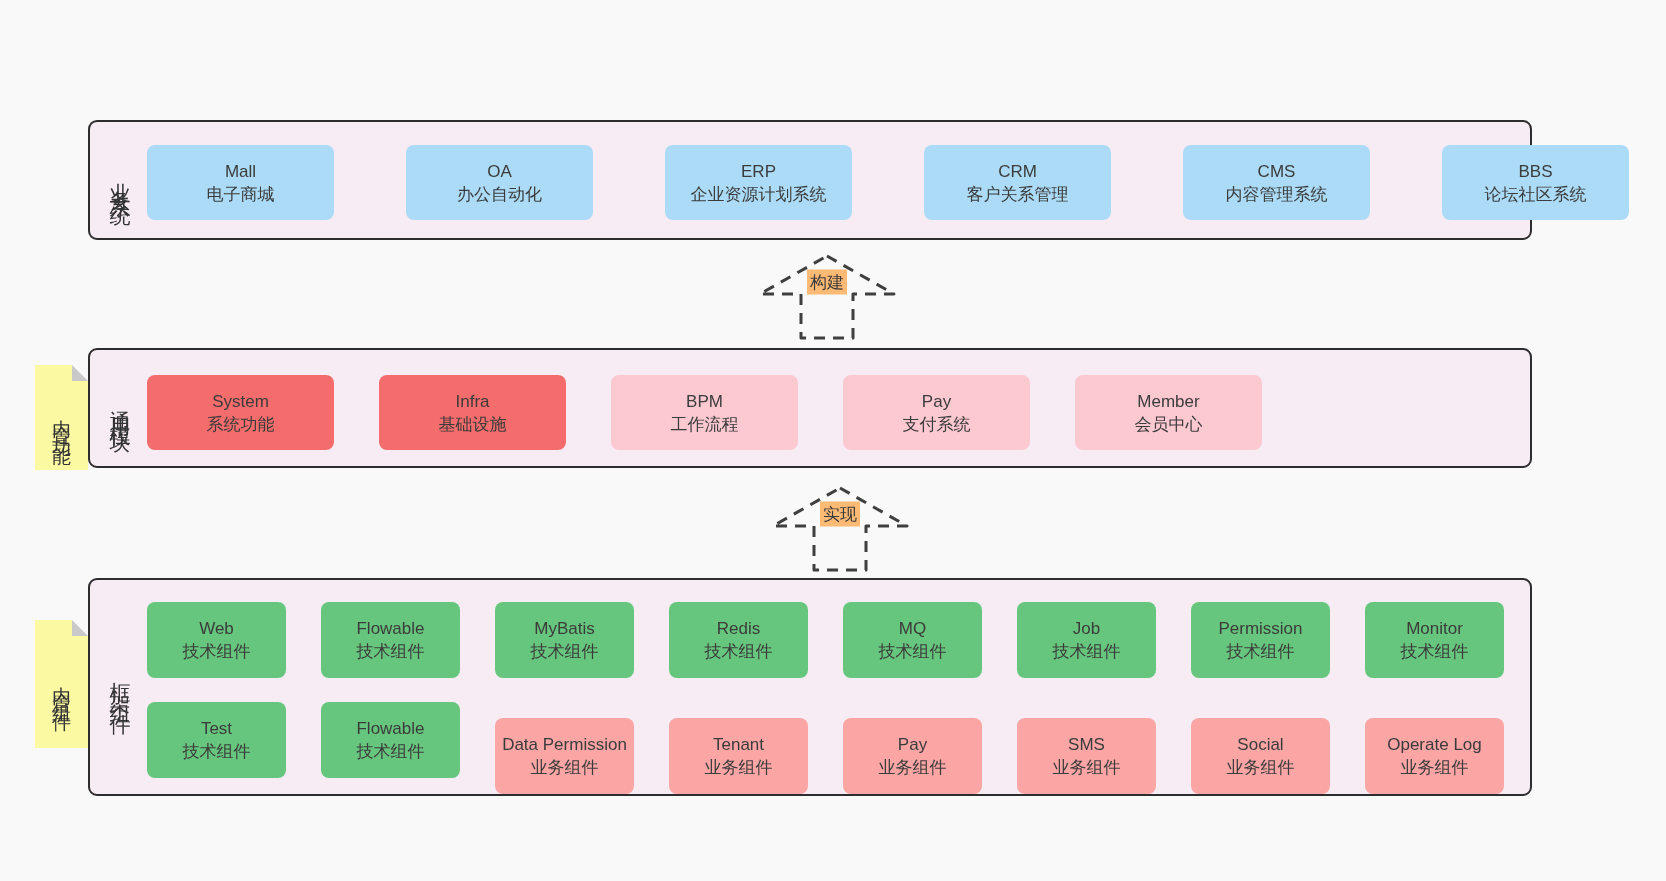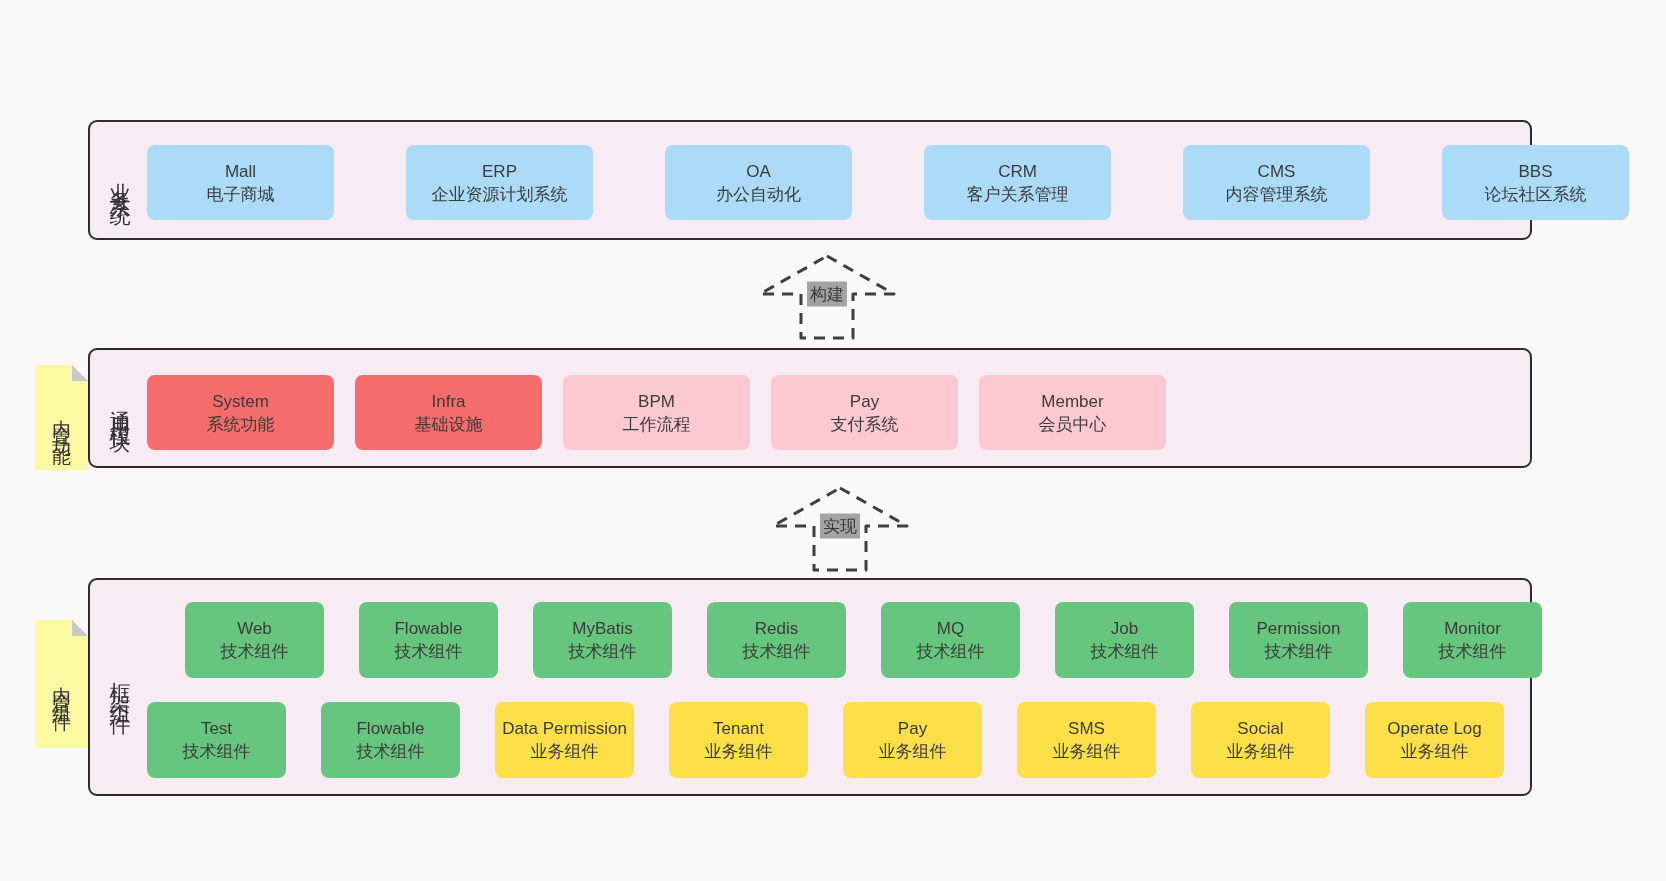--- a/index.html
+++ b/index.html
@@ -24,37 +24,37 @@
 
   .panel-label {
     position:absolute; left:16px; top:50%; transform:translateY(-50%);
     writing-mode:vertical-rl; text-orientation:upright;
     font-size:21px; letter-spacing:7px; color:#333; white-space:nowrap;
   }
   #panel-framework .panel-label { letter-spacing:11px; }
 
   .row { position:absolute; left:57px; display:flex; }
   #panel-business  .row { top:23px; gap:72px; }
-  #panel-modules   .row { top:25px; gap:21px; }
-  #panel-framework .row-1 { top:22px;  gap:35px;margin-left:38px; }
+  #panel-modules   .row { top:25px; gap:45px; }
+  #panel-framework .row-1 { top:22px;  gap:35px; }
   #panel-framework .row-2 { top:122px; gap:35px; }
 
   .box {
     border-radius:8px;
     display:flex; flex-direction:column; align-items:center; justify-content:center;
     text-align:center; font-size:17px; line-height:23px; color:#3b3b3b;
     padding:4px 6px;
   }
   .box-lg { width:187px; height:75px; }
   .box-sm { width:139px; height:76px; }
   .blue   { background:#abdbf6; }
   .red    { background:#f56c6c; }
   .pink   { background:#fcc9d1; }
   .green  { background:#67c67d; }
-  .lgreen { background:#fde047; }
+  .lgreen { background:#fca5a5;margin-top:16px; }
 
   .sticky {
     position:absolute; left:35px; width:53px; z-index:5;
     background:#fbf9a2;
     display:flex; align-items:center; justify-content:center;
   }
   #sticky-modules   { top:365px; height:105px; }
   #sticky-framework { top:620px; height:128px; }
   .sticky::before {
     content:""; position:absolute; top:0; right:0;
@@ -65,44 +65,44 @@
     writing-mode:vertical-rl; text-orientation:upright;
     font-size:19px; letter-spacing:9px; color:#333; white-space:nowrap;
     margin-top:9px;
   }
 
   .arrow { position:absolute; width:140px; height:88px; }
   #arrow-build     { left:757px; top:253px; }
   #arrow-implement { left:770px; top:485px; }
   .arrow svg { position:absolute; inset:0; }
   .arrow-label {
-    position:absolute; left:50%; top:41px; transform:translate(-50%,-50%);
-    background:#a3a3a3; padding:1px 3px;
+    position:absolute; left:50%; top:29px; transform:translate(-50%,-50%);
+    background:#fdba74; padding:1px 3px;
     font-size:17px; color:#3a3a3a; white-space:nowrap;
   }
 </style>
 </head>
 <body>
 
 <div id="stage">
 
   <div class="panel" id="panel-business">
     <div class="panel-label">业务系统</div>
     <div class="row">
       <div class="box box-lg blue">
         <div>Mall</div>
         <div>电子商城</div>
       </div>
       <div class="box box-lg blue">
+        <div>OA</div>
+        <div>办公自动化</div>
+      </div>
+      <div class="box box-lg blue">
         <div>ERP</div>
         <div>企业资源计划系统</div>
-      </div>
-      <div class="box box-lg blue">
-        <div>OA</div>
-        <div>办公自动化</div>
       </div>
       <div class="box box-lg blue">
         <div>CRM</div>
         <div>客户关系管理</div>
       </div>
       <div class="box box-lg blue">
         <div>CMS</div>
         <div>内容管理系统</div>
       </div>
       <div class="box box-lg blue">

